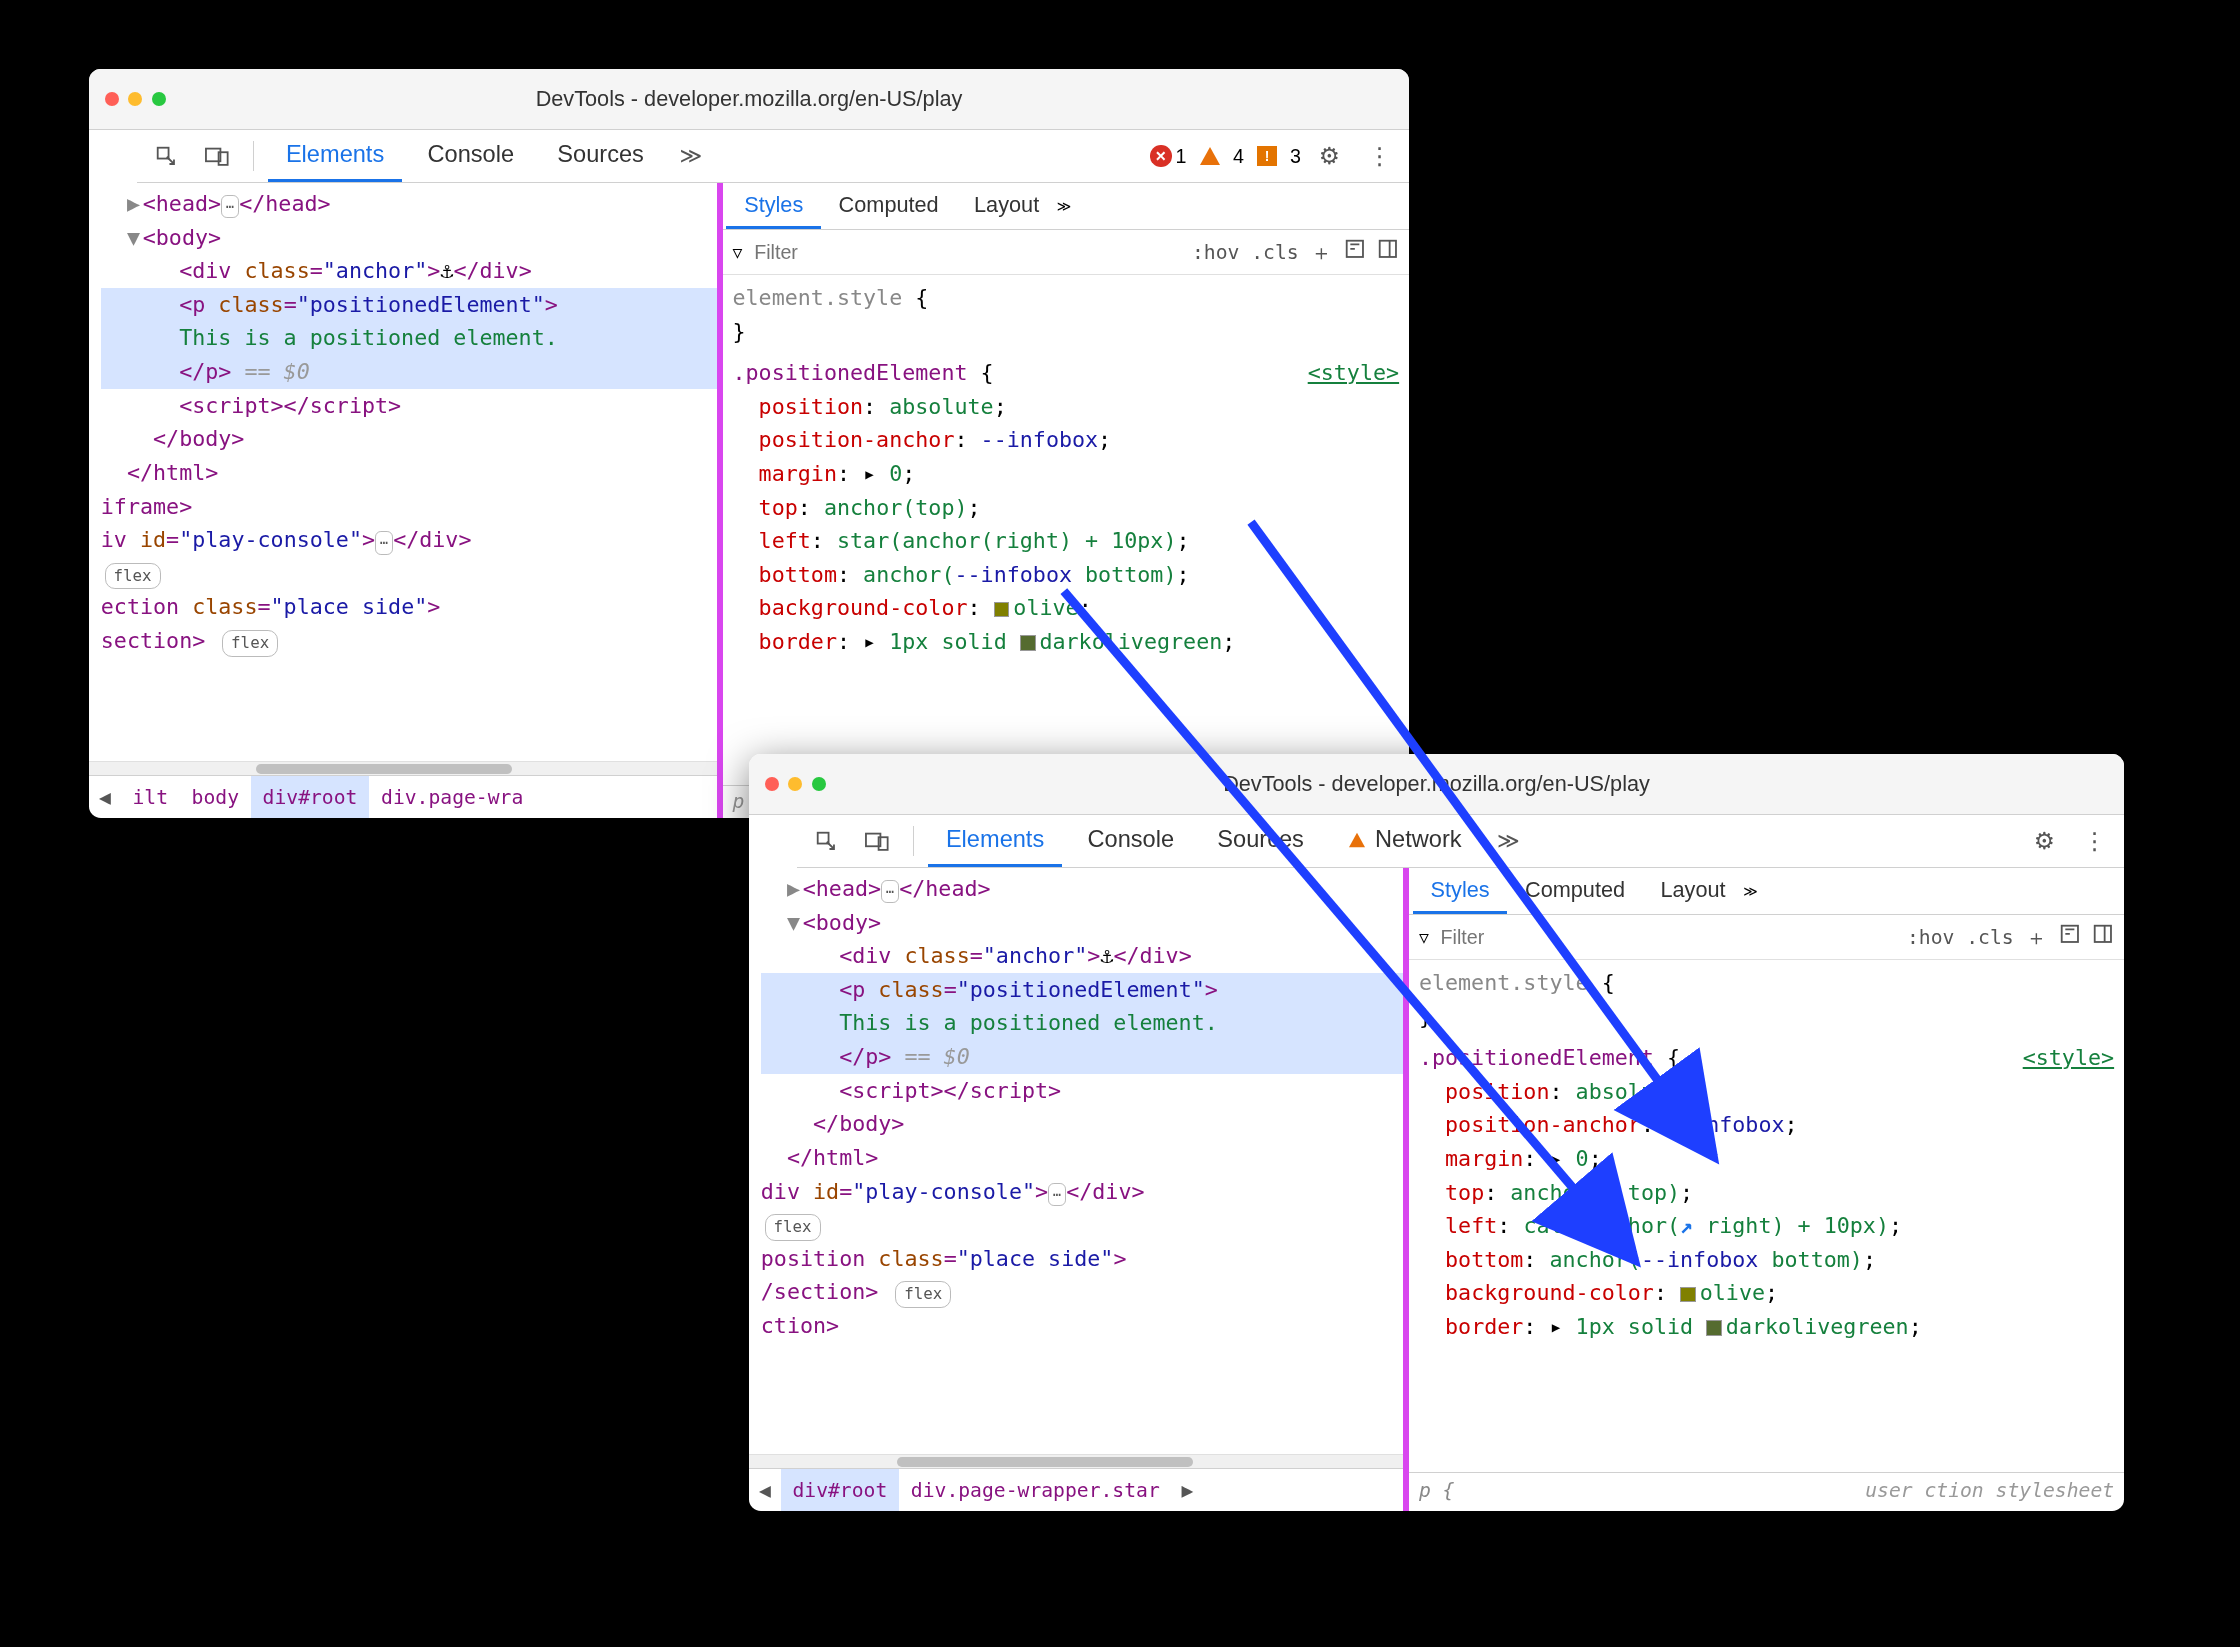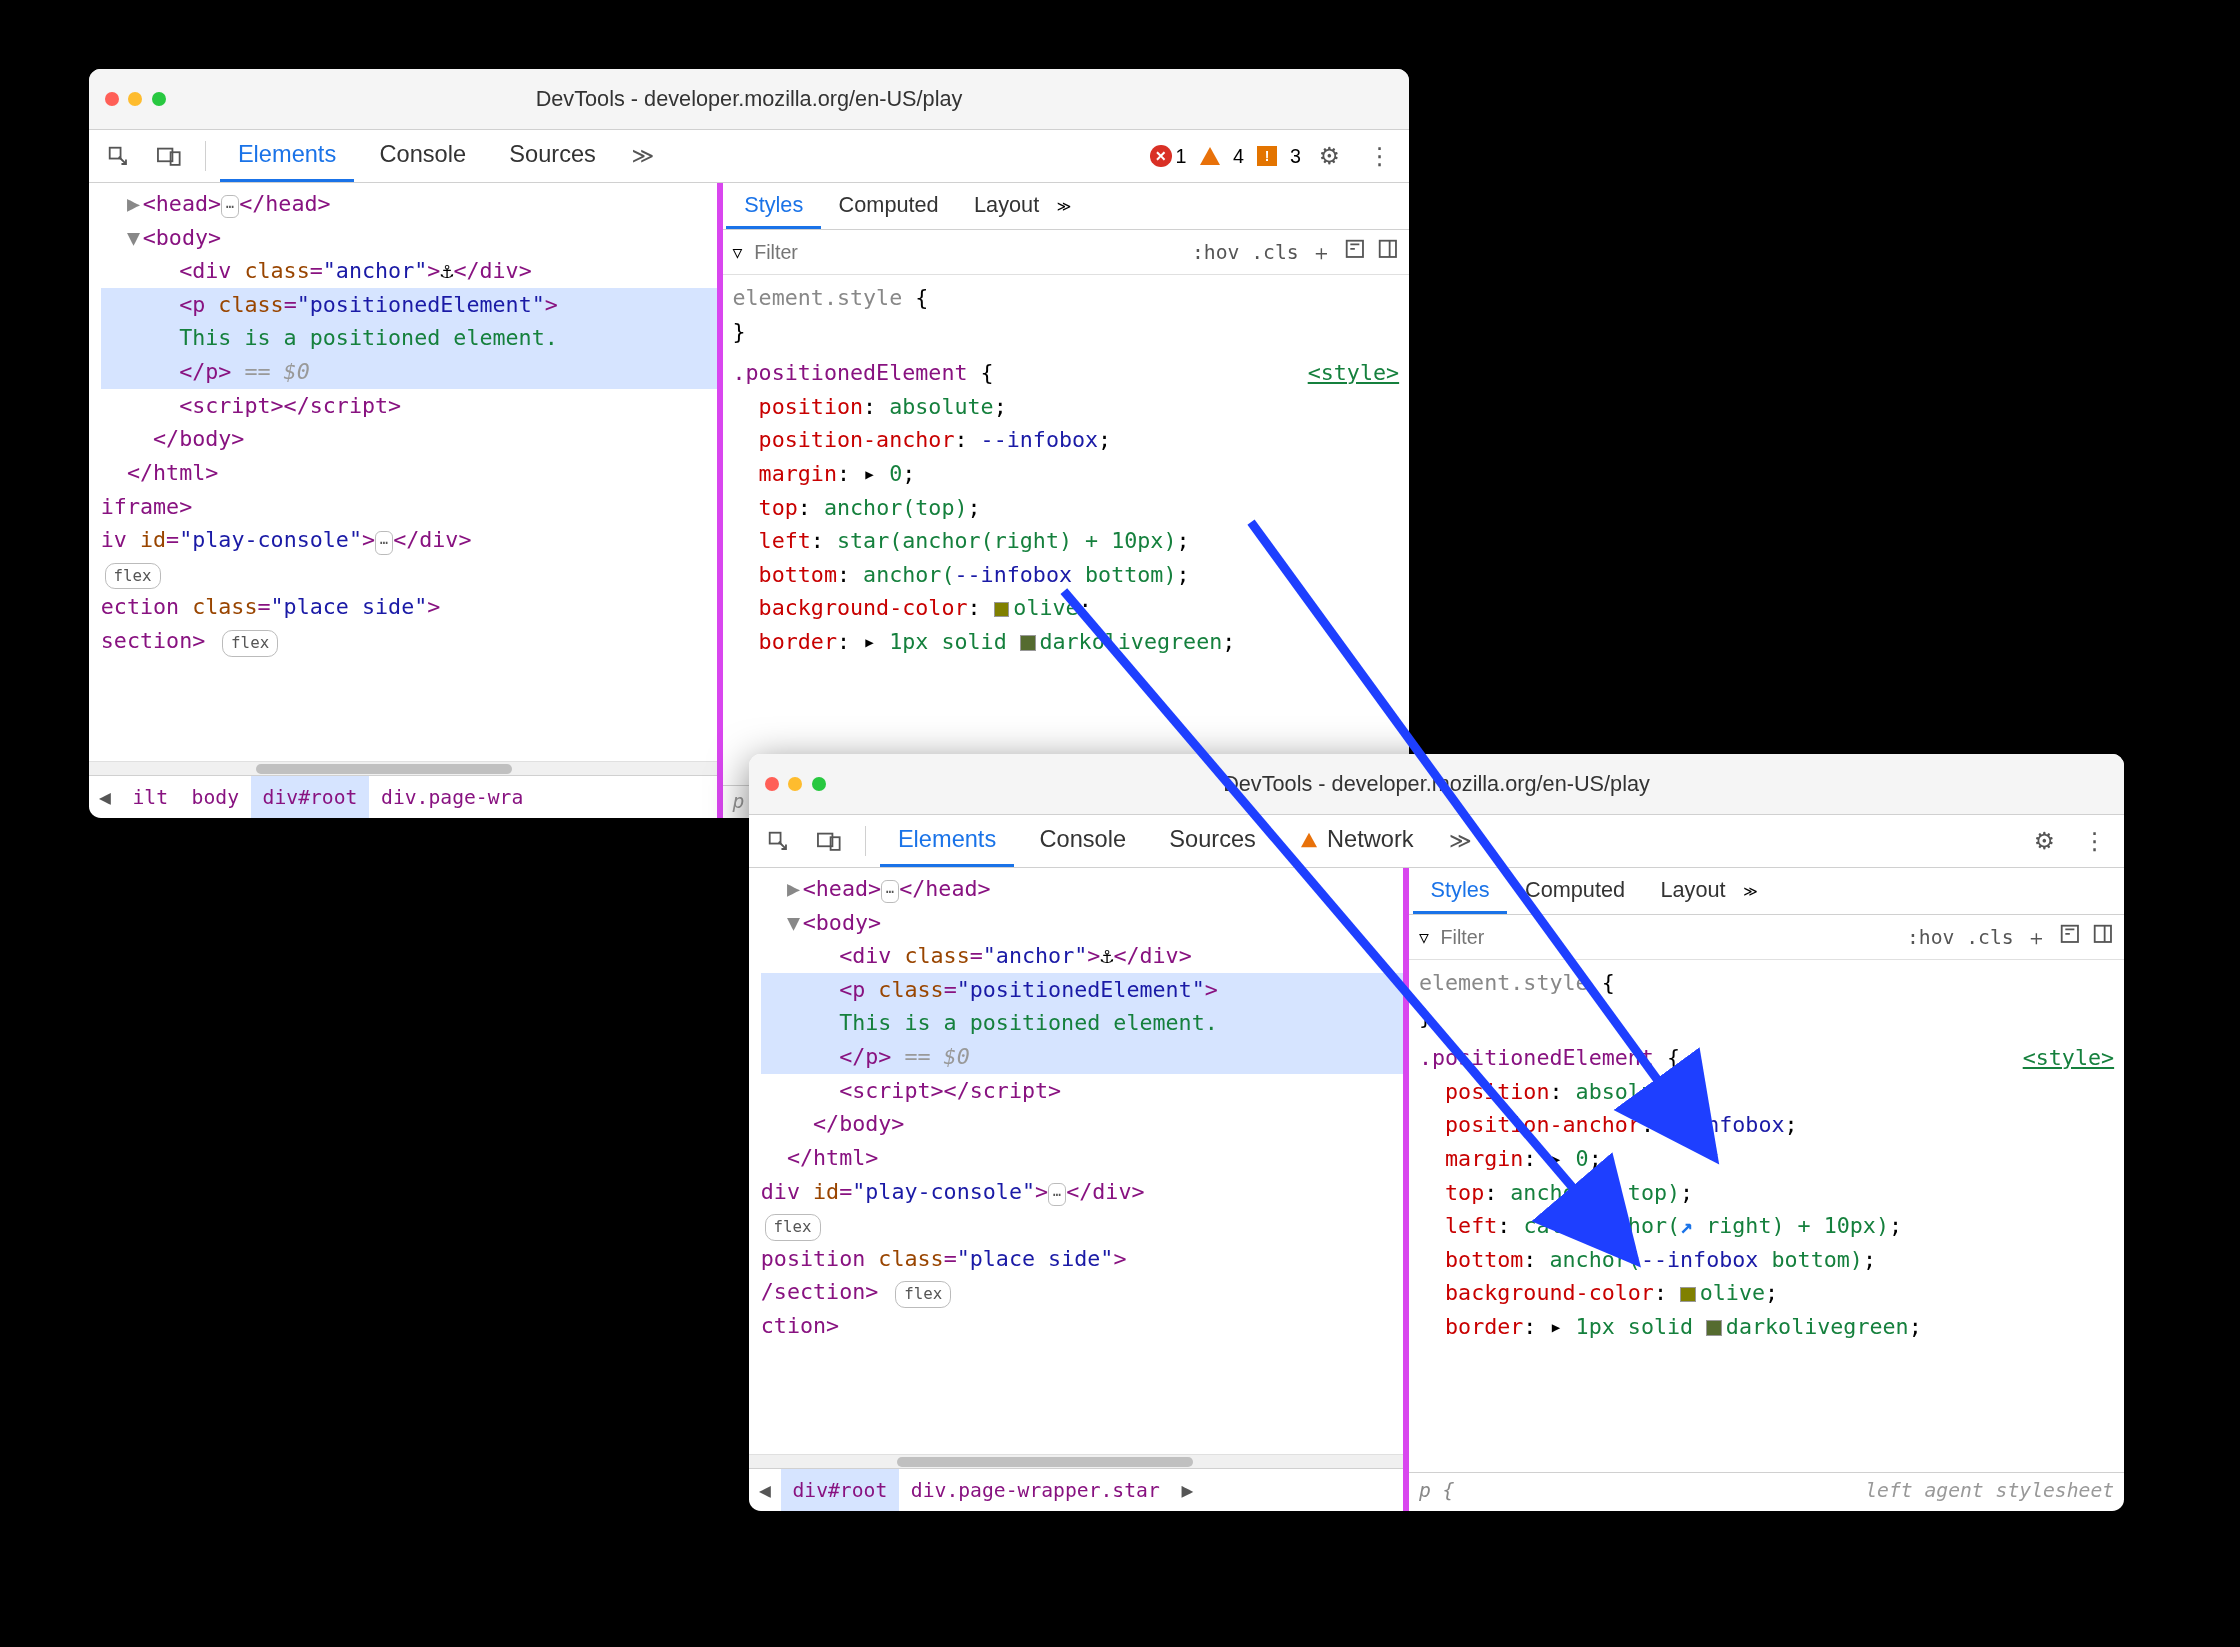--- a/index.html
+++ b/index.html
@@ -38,20 +38,21 @@
   .tl.green { background: #28c840; }
   .title { position: absolute; left: 0; right: 0; text-align: center; font-size: 21.7px; color: #333; font-weight: 500; pointer-events:none; }
 
   .toolbar {
     display: flex;
     align-items: center;
     height: 53px;
     border-bottom: 1px solid #d0d0d0;
     padding: 0 7.9px;
     gap: 7.9px;
+    margin-left: 48px;
   }
   .toolbar .tab {
     padding: 0 17.7px;
     height: 100%;
     display: flex;
     align-items: center;
     font-size: 23.6px;
     color: #333;
     cursor: pointer;
     border-bottom: 3px solid transparent;
@@ -319,21 +320,21 @@
 <div>&nbsp;&nbsp;<span class="css-prop">position-anchor</span>: <span class="css-val">--infobox</span>;</div>
 <div>&nbsp;&nbsp;<span class="css-prop">margin</span>: ▸ <span class="txt">0</span>;</div>
 <div>&nbsp;&nbsp;<span class="css-prop">top</span>: <span class="txt">anchor(</span><span class="linkicon">↗</span><span class="txt"> top)</span>;</div>
 <div>&nbsp;&nbsp;<span class="css-prop">left</span>: <span class="txt">calc(anchor(</span><span class="linkicon">↗</span><span class="txt"> right) + 10px)</span>;</div>
 <div>&nbsp;&nbsp;<span class="css-prop">bottom</span>: <span class="txt">anchor(</span><span class="css-val id">--infobox</span><span class="txt"> bottom)</span>;</div>
 <div>&nbsp;&nbsp;<span class="css-prop">background-color</span>: <span class="swatch" style="background:olive"></span><span class="txt">olive</span>;</div>
 <div>&nbsp;&nbsp;<span class="css-prop">border</span>: ▸ <span class="txt">1px solid </span><span class="swatch" style="background:darkolivegreen"></span><span class="txt">darkolivegreen</span>;</div>
       </div>
       <div style="height:39px;border-top:1px solid #d0d0d0;font-family:Menlo,monospace;font-size:19.7px;padding:5.9px 9.9px">
         <span style="font-style:italic;color:#888"><span>p</span> {</span>
-        <span class="ua-note">left agent stylesheet</span>
+        <span class="ua-note">user ction stylesheet</span>
       </div>
     </div>
   </div>
 </div>
 
 <svg class="ann arrow-overlay" width="2240" height="1647" viewBox="0 0 2274 1672">
   <defs>
     <marker id="ah" markerWidth="14" markerHeight="14" refX="11" refY="6" orient="auto">
       <path d="M0,0 L12,6 L0,12 Z" fill="#1e3fff"></path>
     </marker>

